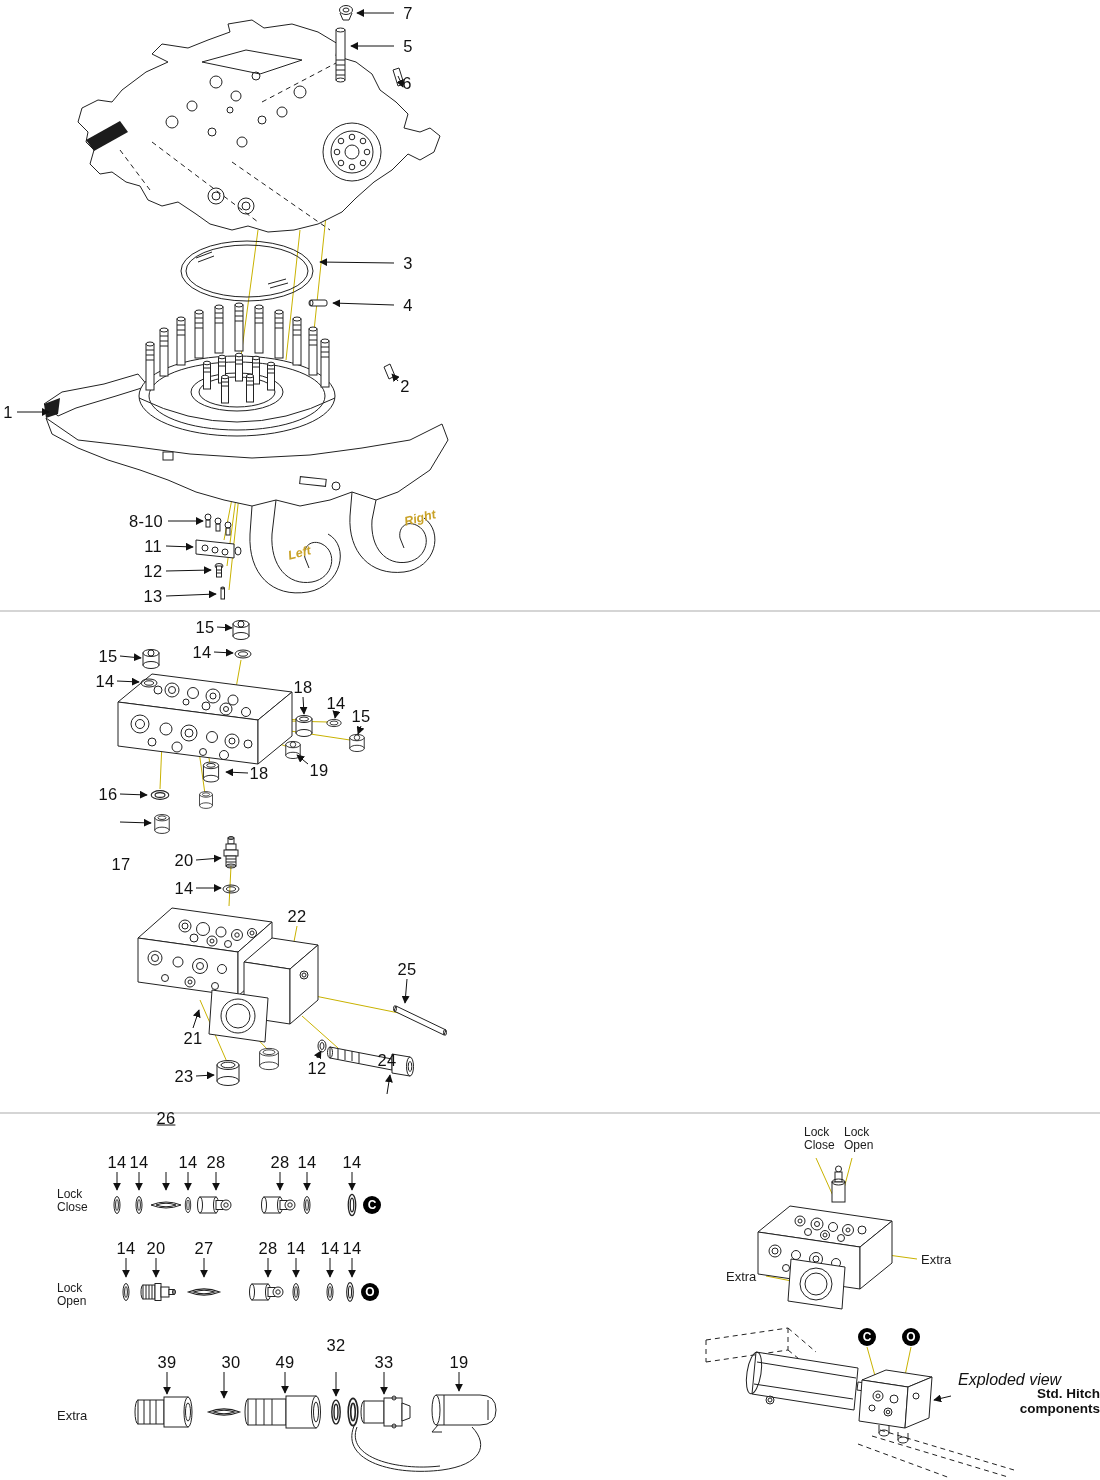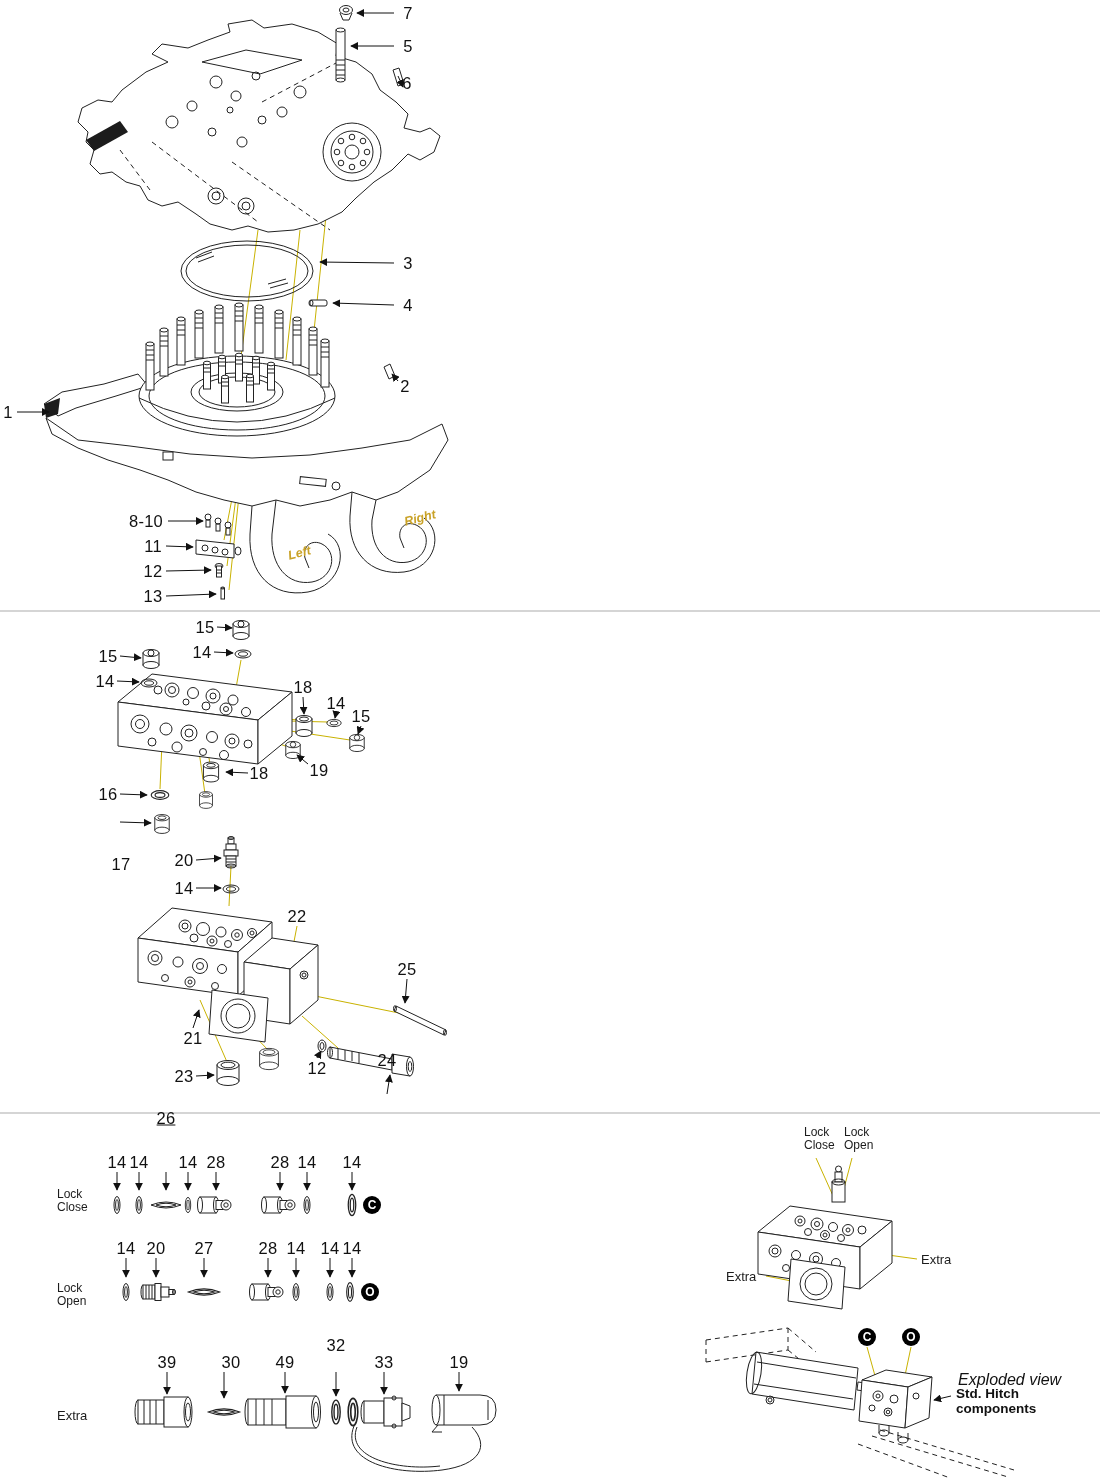--- a/index.html
+++ b/index.html
@@ -20,21 +20,21 @@
 
   .callout { position:absolute; transform:translate(-50%,-50%); font-size:16.5px; color:#111;
              white-space:nowrap; letter-spacing:0.2px; }
   .txt-stack { position:absolute; font-size:12px; color:#1c1c1c; line-height:13px; }
   .accent-label { position:absolute; font-size:12.5px; font-style:italic; font-weight:bold; color:#c9a227; }
   .plain-label { position:absolute; font-size:13px; color:#1c1c1c; }
   .badge { position:absolute; width:18px; height:18px; border-radius:50%; background:#000; color:#fff;
            font-size:12px; font-weight:700; display:flex; align-items:center; justify-content:center;
            transform:translate(-50%,-50%); }
   .caption-italic { position:absolute; font-size:16px; font-style:italic; color:#111; }
-  .caption-bold { position:absolute; font-size:13.5px; font-weight:700; color:#111; }
+  .caption-bold { position:absolute; font-size:13.5px; font-weight:700; color:#111;text-align:right; }
 </style>
 </head>
 <body>
 
 <div id="stage">
 
 <svg id="art" width="1100" height="1480" viewBox="0 0 1100 1480">
   <defs>
     <marker id="arw" viewBox="0 0 10 10" refX="9" refY="5" markerWidth="8" markerHeight="8" orient="auto-start-reverse">
       <path d="M0,0 L10,5 L0,10 Z"></path>

